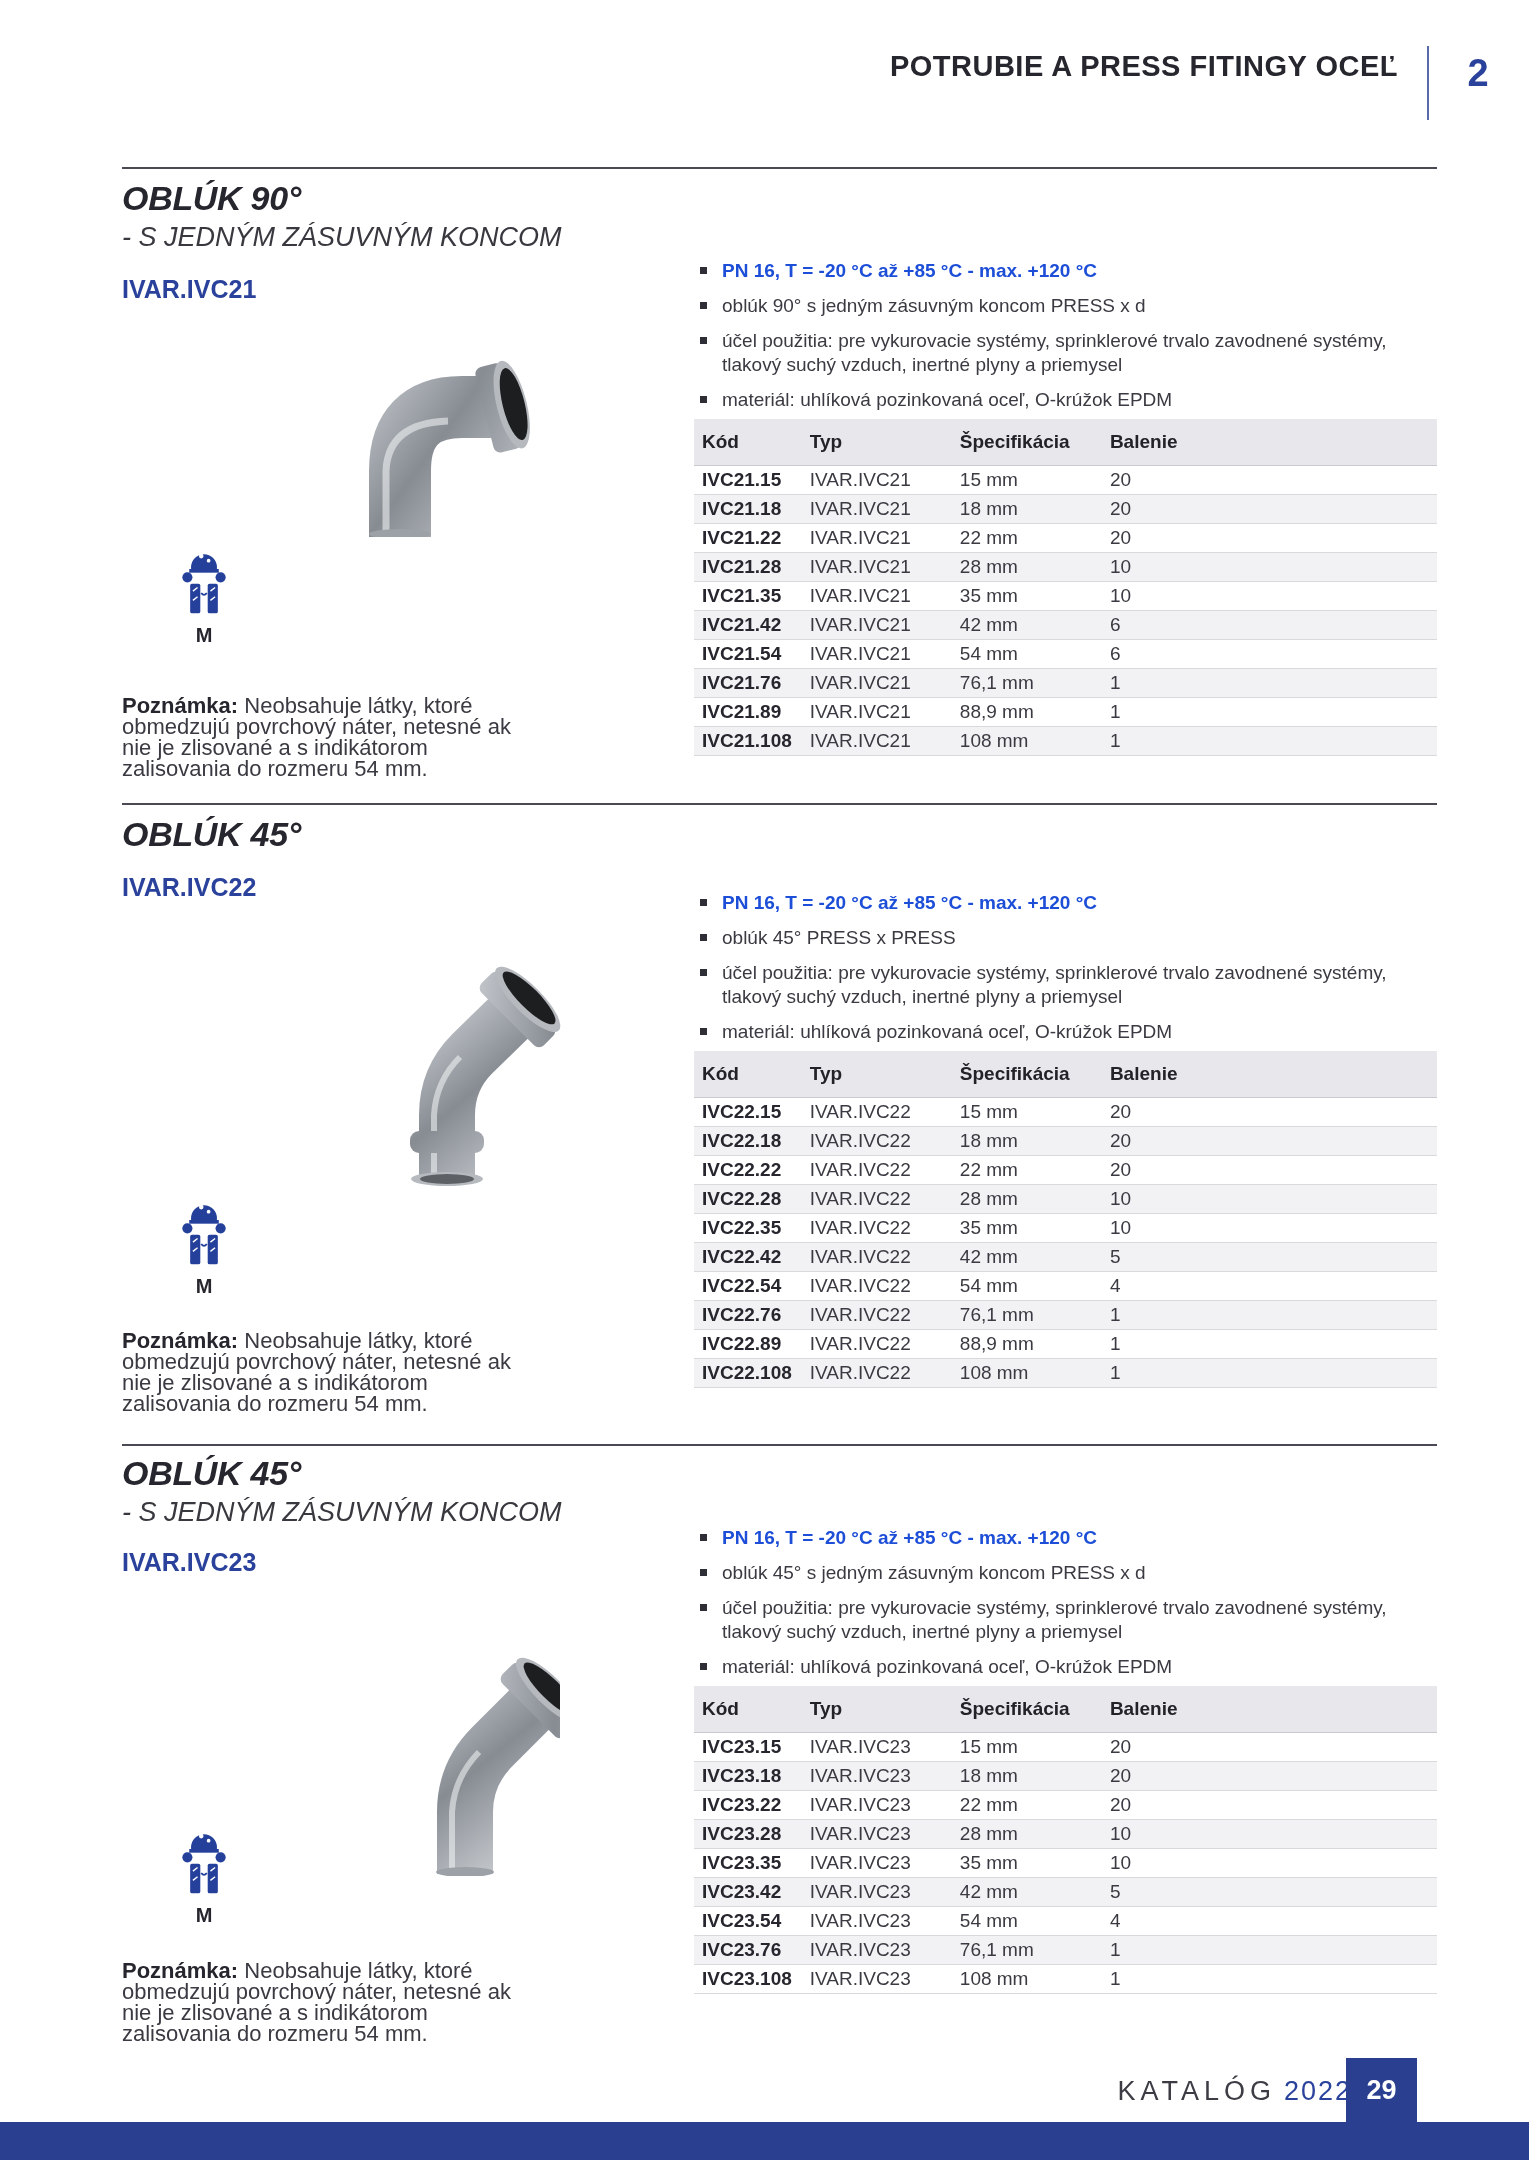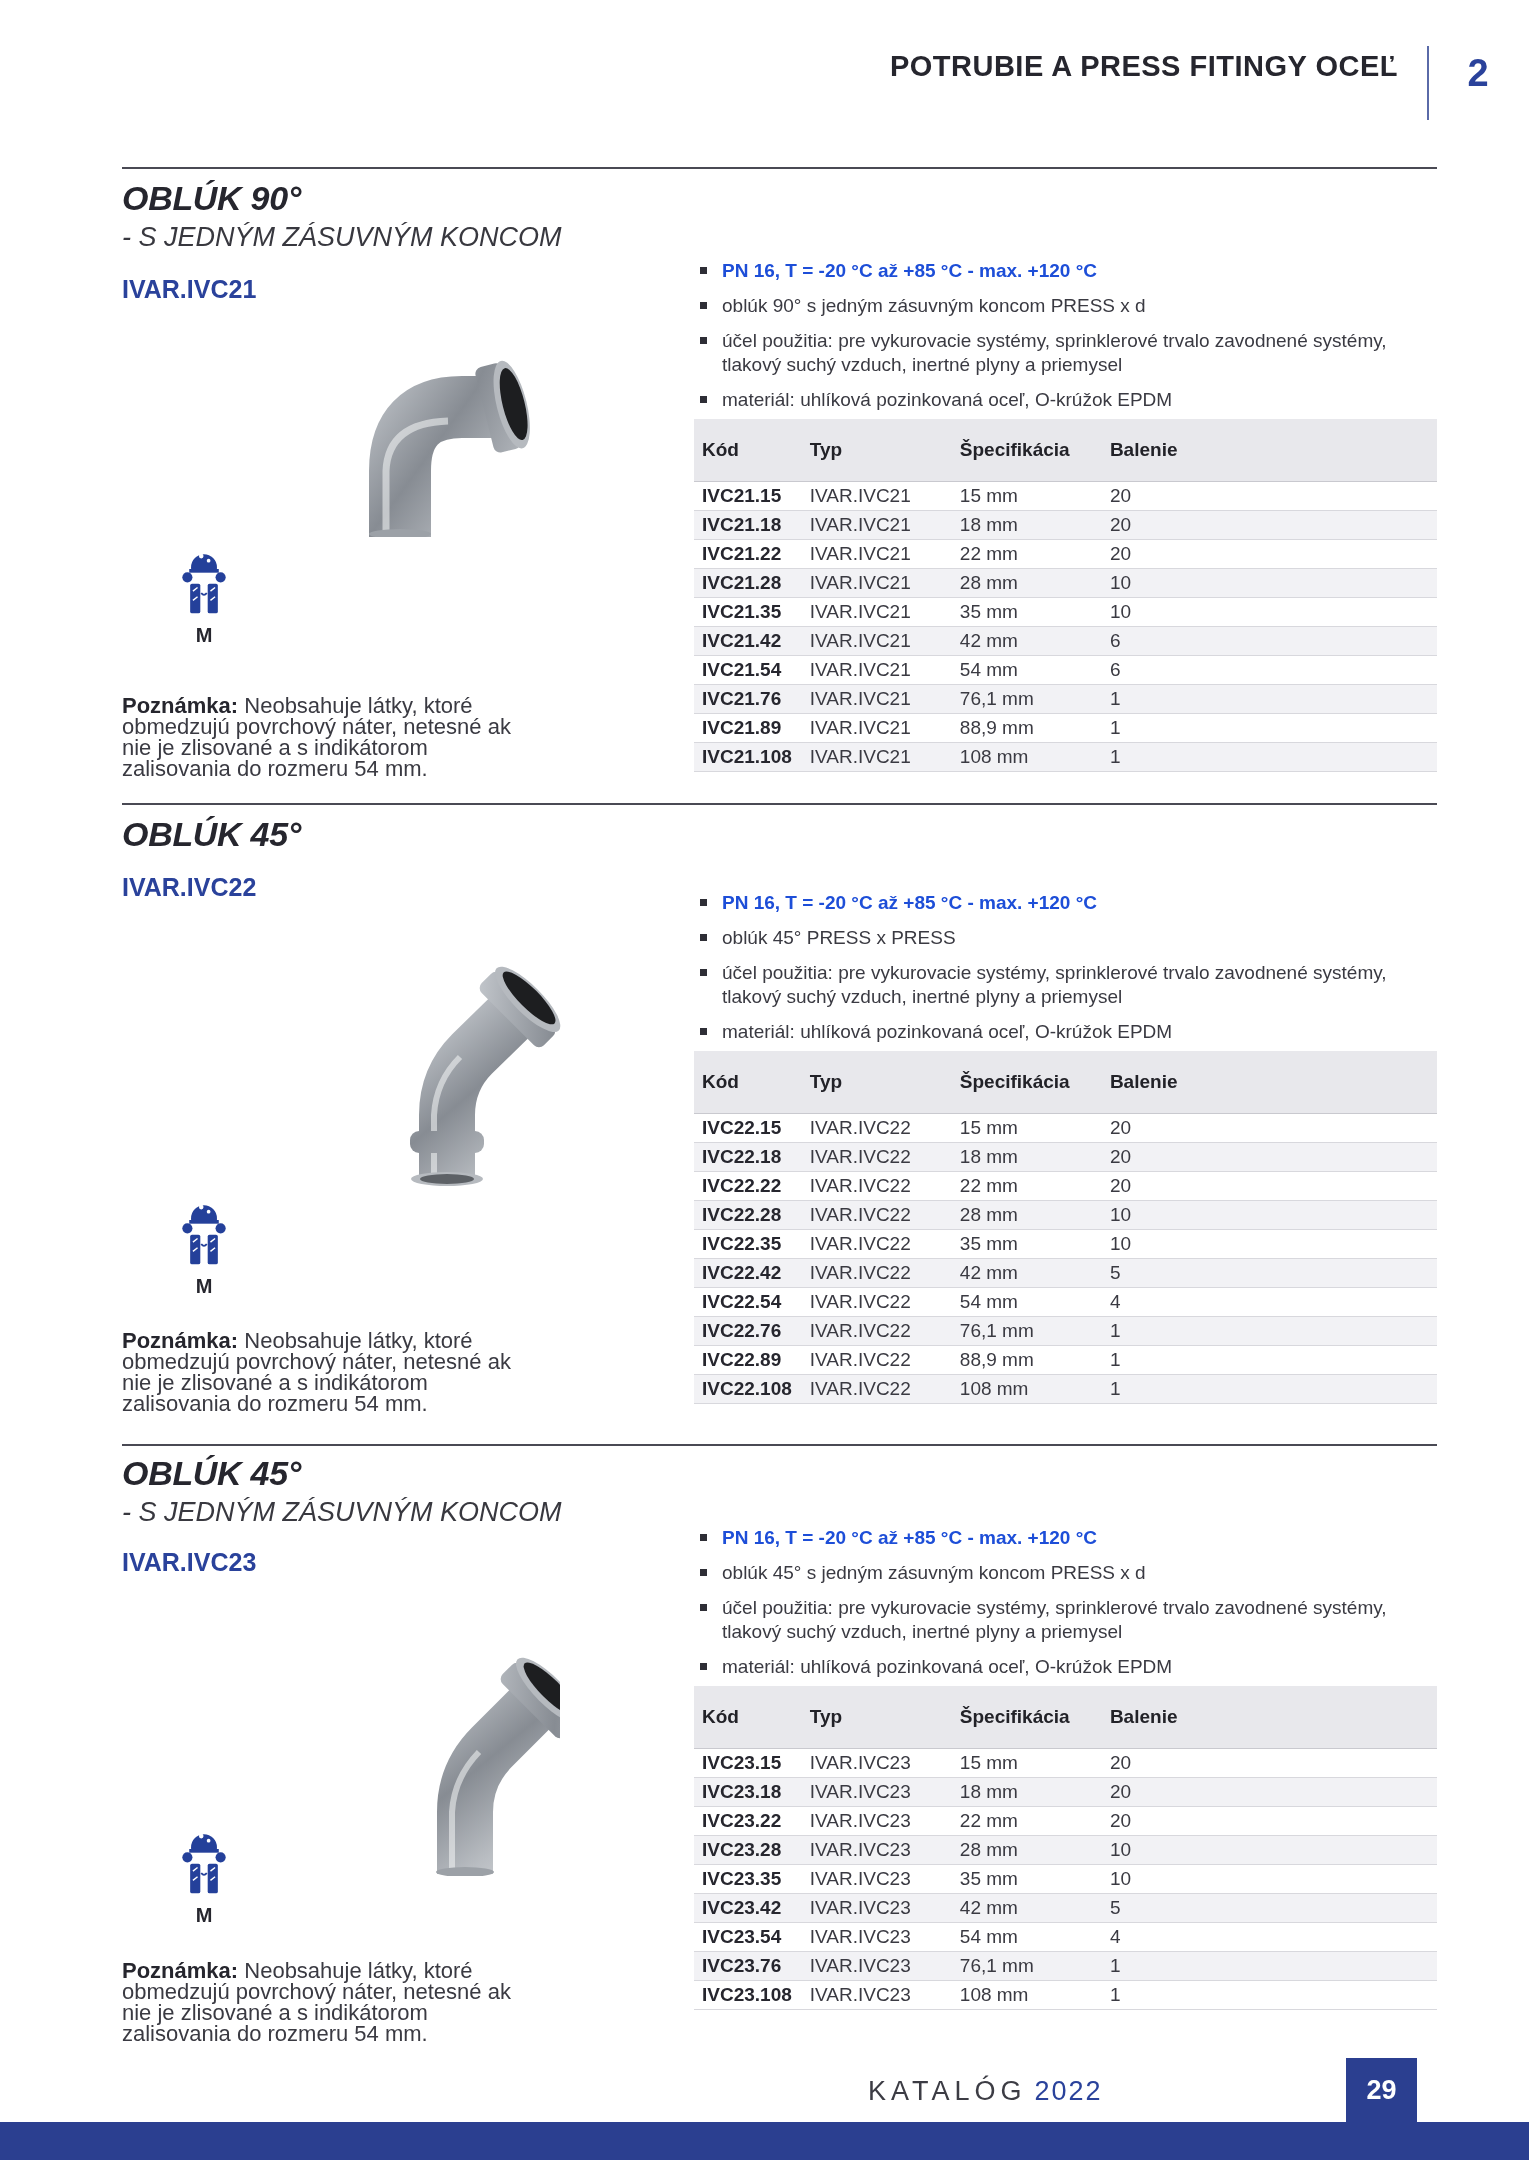--- a/index.html
+++ b/index.html
@@ -48,31 +48,31 @@
     font-size:19px;line-height:24px;color:#3a3a42;}
   .bullets li:first-child{font-weight:700;color:#1d4ed8;}
   .bullets li::before{content:"";position:absolute;left:2px;top:8px;width:7px;height:7px;background:#2e2e36;}
 
   .table-wrap{position:absolute;left:0;width:743px;}
   .sec1 .table-wrap{top:252px;} .sec2 .table-wrap{top:248px;} .sec3 .table-wrap{top:242px;}
   table.spec{width:100%;border-collapse:collapse;table-layout:fixed;font-size:19px;}
   table.spec col.c1{width:14.5%;} table.spec col.c2{width:20.2%;}
   table.spec col.c3{width:20.2%;} table.spec col.c4{width:45.1%;}
   table.spec th{background:#e8e8ec;text-align:left;font-weight:700;color:#222228;
-    padding:20px 8px;height:22px;border-bottom:1px solid #c9c9cf;}
+    padding:12px 8px;height:22px;border-bottom:1px solid #c9c9cf;}
   table.spec td{padding:3px 8px;height:21px;border-bottom:1px solid #d8d8dd;color:#3a3a42;}
   table.spec td:first-child{font-weight:700;color:#26262e;}
   table.spec tbody tr:nth-child(even){background:#f2f2f5;}
 
   
   .footer-bar{position:absolute;left:0;top:2122px;width:1529px;height:38px;background:#2b3f90;}
   .page-number-box{position:absolute;left:1346px;top:2058px;width:71px;height:64px;background:#2b3f90;
     display:flex;align-items:center;justify-content:center;}
   .page-number{color:#ffffff;font-size:27px;font-weight:700;}
-  .catalog-line{position:absolute;left:868px;top:2076px;width:416px;text-align:left;font-size:27px;}
+  .catalog-line{position:absolute;left:936px;top:2076px;width:416px;text-align:right;font-size:27px;}
   .catalog-label{color:#3c3c44;letter-spacing:5px;font-weight:400;}
   .catalog-year{color:#2a429b;letter-spacing:2px;margin-left:8px;}
 </style>
 </head>
 <body>
 
 <div class="page-header-title">POTRUBIE A PRESS FITINGY OCEĽ</div>
 <div class="chapter-divider"></div>
 <div class="chapter-number">2</div>
 

